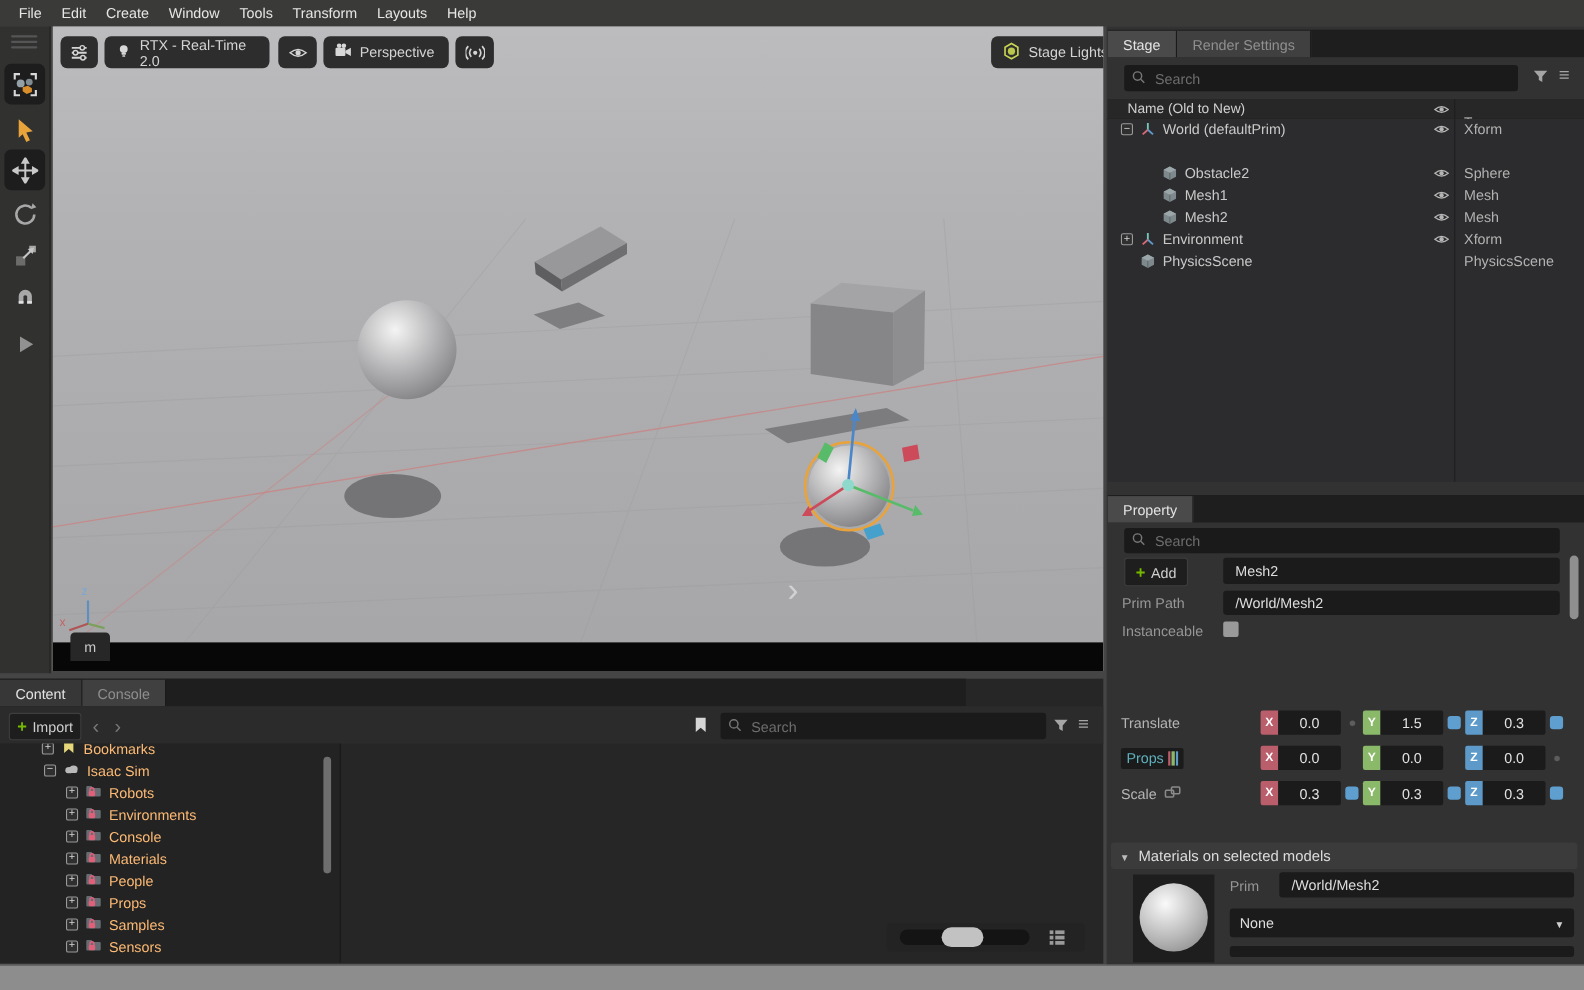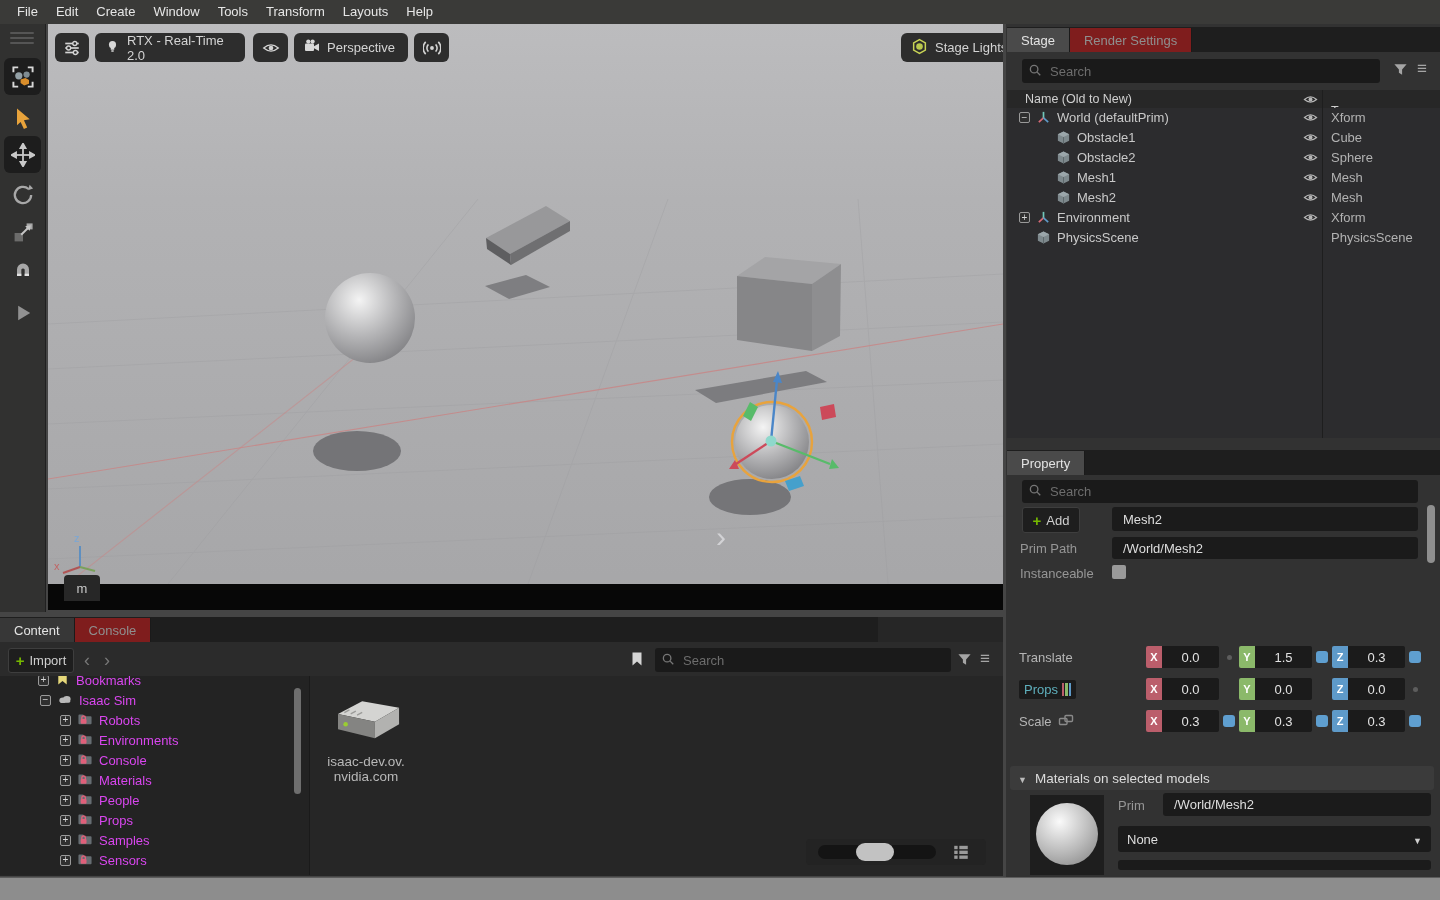--- a/index.html
+++ b/index.html
@@ -31,21 +31,21 @@
   .glyph-menu::after{content:"\2261";font-size:17px;line-height:10px;}
   .glyph-coll::after{content:"\25BC";font-size:9px;color:#bbb;}
   .exp{width:11px;height:11px;border:1px solid #9a9a9a;border-radius:2px;color:#d5d5d5;font-size:10px;line-height:10px;display:flex;align-items:center;justify-content:center;box-sizing:border-box;background:#2f2f2f;}
   .exp.plus::after{content:"+";}
   .exp.minus::after{content:"\2212";}
   #axisind div{position:absolute;font-size:11px;}
 
   
   #rightpanel{left:1006px;top:24px;width:434px;height:853px;background:#323232;}
   .tabstrip{position:absolute;background:#1e1e1e;display:flex;align-items:flex-end;}
-  .tab{height:24px;display:flex;align-items:center;padding:0 14px;font-size:13px;color:#8f8f8f;background:#7f1d1d;border-right:1px solid #1a1a1a;}
+  .tab{height:24px;display:flex;align-items:center;padding:0 14px;font-size:13px;color:#8f8f8f;background:#404040;border-right:1px solid #1a1a1a;}
   .tab.active{background:#4a4a4a;color:#e3e3e3;}
   .searchbox{position:absolute;background:#1a1a1a;border-radius:3px;display:flex;align-items:center;padding:0 6px;gap:6px;box-sizing:border-box;}
   .searchbox input{background:transparent;border:none;outline:none;color:#cfcfcf;font-size:13px;width:100%;font-family:"Liberation Sans",sans-serif;}
   .searchbox input::placeholder{color:#6d6d6d;}
   .iconbtn{position:absolute;color:#a5a5a5;display:flex;align-items:center;justify-content:center;}
   .colhead{position:absolute;background:#272727;border-bottom:1px solid #1b1b1b;color:#d0d0d0;font-size:12.5px;display:flex;align-items:center;}
   .srow{position:absolute;left:1007px;width:433px;height:20px;}
   .srow .slabel{position:absolute;top:2px;color:#c9c9c9;font-size:13px;white-space:nowrap;}
   .srow .stype{position:absolute;left:324px;top:2px;color:#b2b2b2;font-size:13px;}
   .srow .seye{position:absolute;left:296px;top:2px;color:#b5b5b5;}
@@ -71,21 +71,21 @@
   .orientbox .otext{color:#5fb0bd;margin-right:3px;}
   .obar{width:2.5px;height:13px;display:inline-block;}
   .ob1{background:var(--axis-x,#bb5e6b);}
   .ob2{background:var(--axis-y,#8bb96a);}
   .ob3{background:var(--axis-z,#5e9ac9);}
   .checkbox{position:absolute;width:14px;height:14px;background:#9a9a9a;border-radius:2px;}
   .scrollthumb{position:absolute;background:#8f8f8f;border-radius:4px;}
 
   
   #contentpanel{left:0;top:617px;width:1003px;height:259px;background:#262626;}
-  .crow{position:absolute;height:20px;display:flex;align-items:center;gap:6px;color:#d946ef;font-size:13px;padding-left:24px;}
+  .crow{position:absolute;height:20px;display:flex;align-items:center;gap:6px;color:#fdba74;font-size:13px;padding-left:24px;}
   #servitem{position:absolute;left:318px;top:695px;width:96px;text-align:center;color:#b8b8b8;font-size:13.5px;}
   .btnish{position:absolute;background:#1e1e1e;border-radius:3px;display:flex;align-items:center;justify-content:center;gap:5px;color:#cfcfcf;font-size:13px;}
   .plus-green{color:var(--accent-green,#76b900);font-weight:bold;font-size:15px;}
   #statusbar{left:0;top:877px;width:1440px;height:23px;background:#8d8d8d;border-top:1px solid #5c5c5c;}
   .divline{position:absolute;background:#1a1a1a;}
 </style>
 </head>
 <body>
 
 <svg width="0" height="0" style="position:absolute">
@@ -423,30 +423,20 @@
   <div class="srow" style="top:108px">
     <span class="exp minus abs" style="left:12px;top:4px"></span>
     <span class="ticon" style="left:29px"><svg width="15" height="15">
           <use href="#i-tripod"></use>
         </svg></span>
     <span class="slabel" style="left:50px">World (defaultPrim)</span>
     <span class="seye"><svg width="15" height="15">
           <use href="#i-eye"></use>
         </svg></span>
     <span class="stype">Xform</span>
-  </div>
-  <div class="srow" style="top:128px">
-    <span class="ticon" style="left:49px"><svg width="15" height="15">
-          <use href="#i-cube"></use>
-        </svg></span>
-    <span class="slabel" style="left:70px">Obstacle1</span>
-    <span class="seye"><svg width="15" height="15">
-          <use href="#i-eye"></use>
-        </svg></span>
-    <span class="stype">Cube</span>
   </div>
   <div class="srow" style="top:148px">
     <span class="ticon" style="left:49px"><svg width="15" height="15">
           <use href="#i-cube"></use>
         </svg></span>
     <span class="slabel" style="left:70px">Obstacle2</span>
     <span class="seye"><svg width="15" height="15">
           <use href="#i-eye"></use>
         </svg></span>
     <span class="stype">Sphere</span>
@@ -708,27 +698,20 @@
       <span class="exp plus"></span>
       <span><svg width="16" height="15">
             <use href="#i-folderlock"></use>
           </svg></span>
       <span>Sensors</span>
     </div>
     <div class="scrollthumb" style="left:294px;top:12px;width:7px;height:106px;background:#6e6e6e"></div>
   </div>
   <div class="divline" style="left:309px;top:676px;width:1px;height:199px"></div>
 
-  <div id="servitem">
-    <svg width="78" height="56">
-        <use href="#i-server"></use>
-      </svg>
-    <div>isaac-dev.ov.</div>
-    <div>nvidia.com</div>
-  </div>
 
   <div class="abs" style="left:806px;top:839px;width:180px;height:26px;background:#232323;border-radius:4px"></div>
   <div class="abs" style="left:818px;top:845px;width:118px;height:14px;background:#141414;border-radius:7px"></div>
   <div class="abs" style="left:856px;top:843px;width:38px;height:18px;background:#c2c2c2;border-radius:9px"></div>
   <div class="iconbtn" style="left:952px;top:843px;color:#9a9a9a">
       <svg width="18" height="18">
         <use href="#i-grid"></use>
       </svg>
     </div>
 

